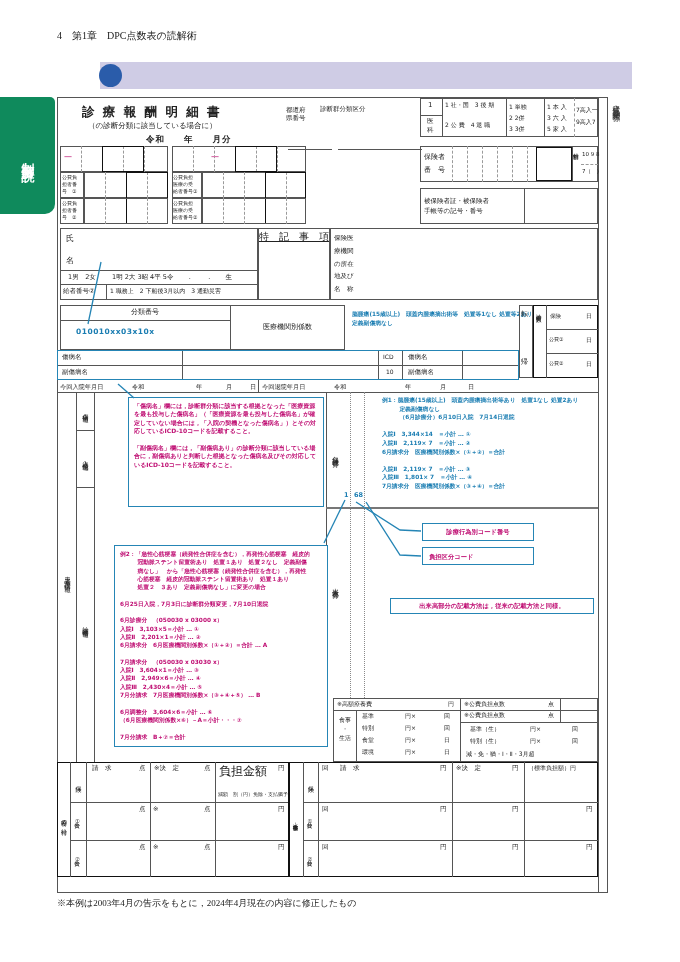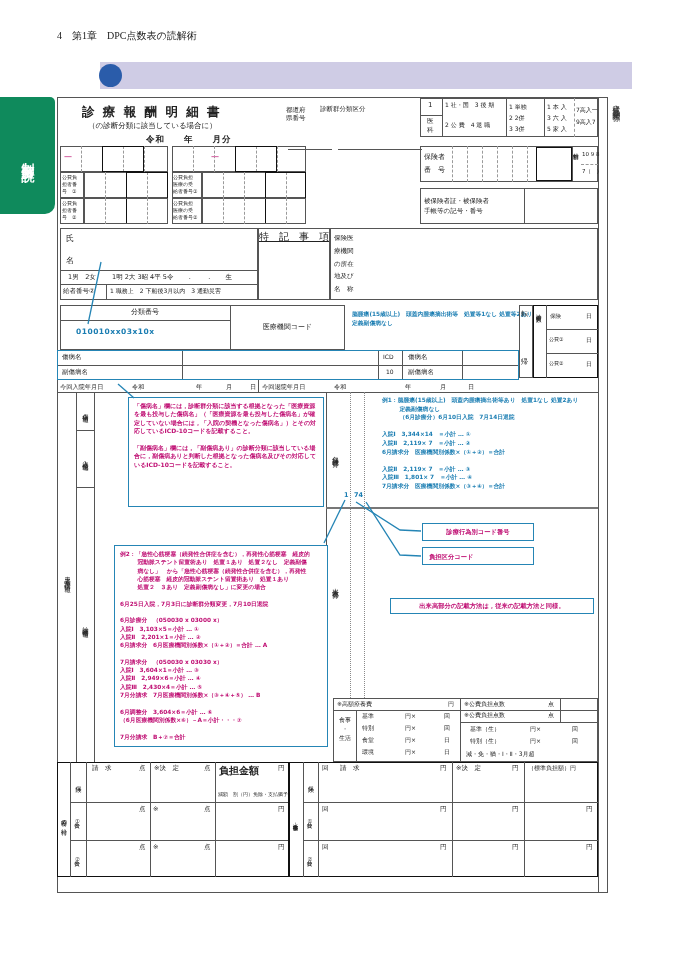--- a/index.html
+++ b/index.html
@@ -160,21 +160,21 @@
 の所在
 地及び
 名　称</div>
 
 
   <div class="box" style="left:60px;top:305px;width:285px;height:45px;"></div>
   <div class="line" style="left:230px;top:305px;width:1px;height:45px;"></div>
   <div class="line" style="left:60px;top:320px;width:170px;height:1px;"></div>
   <div class="t" style="left:60px;top:308px;width:170px;text-align:center;font-size:7px;">分類番号</div>
   <div class="t blu" style="left:76px;top:328px;font-size:7.5px;letter-spacing:0.5px;">010010xx03x10x</div>
-  <div class="t" style="left:230px;top:323px;width:115px;text-align:center;font-size:7px;">医療機関コード</div>
+  <div class="t" style="left:230px;top:323px;width:115px;text-align:center;font-size:7px;">医療機関別係数</div>
   <div class="t ml blu" style="left:352px;top:310px;font-size:5.8px;line-height:9px;">脳腫瘍(15歳以上)　頭蓋内腫瘍摘出術等　処置等1なし 処置等2あり
 定義副傷病なし</div>
 
   <div class="box" style="left:519px;top:305px;width:14px;height:73px;"></div>
   <div class="t" style="left:521px;top:310px;font-size:7px;">転</div>
   <div class="t" style="left:521px;top:358px;font-size:7px;">帰</div>
 
   <div class="bbox" style="left:533px;top:305px;width:65px;height:73px;"></div>
   <div class="t vert" style="left:536px;top:309px;font-size:5.5px;letter-spacing:1px;">診療実日数</div>
   <div class="line" style="left:546px;top:305px;width:1px;height:73px;"></div>
@@ -239,21 +239,21 @@
   <div class="line" style="left:326px;top:392px;width:1px;height:306px;"></div>
   <div class="ctr" style="position:absolute;left:326px;top:398px;width:18px;height:112px;">
     <span class="vert" style="font-size:6.5px;letter-spacing:1px;">包括評価部分</span>
   </div>
   <div class="ctr" style="position:absolute;left:326px;top:530px;width:18px;height:110px;">
     <span class="vert" style="font-size:6.5px;letter-spacing:1px;">出来高部分</span>
   </div>
   <div class="dotv" style="left:350px;top:392px;height:306px;"></div>
   <div class="dotv" style="left:364px;top:392px;height:306px;"></div>
   <div class="t blu" style="left:344px;top:492px;font-size:6.5px;">1</div>
-  <div class="t blu" style="left:354px;top:492px;font-size:6.5px;">74</div>
+  <div class="t blu" style="left:354px;top:492px;font-size:6.5px;">68</div>
   <div style="position:absolute;left:326px;top:507px;width:272px;height:2px;background:#777;"></div>
 
   <div class="t ml blu" style="left:382px;top:396px;width:214px;font-size:5.8px;line-height:8.6px;">例1：脳腫瘍(15歳以上)　頭蓋内腫瘍摘出術等あり　処置1なし 処置2あり
 　　　定義副傷病なし
 　　　（6月診療分）6月10日入院　7月14日退院
 
 入院Ⅰ　3,344×14　＝小計 … ①
 入院Ⅱ　2,119× 7　＝小計 … ②
 6月請求分　医療機関別係数×（①＋②）＝合計
 
@@ -356,21 +356,21 @@
   <div class="ctr" style="position:absolute;left:70px;top:803px;width:16px;height:36px;">
     <span class="vert" style="font-size:5.5px;letter-spacing:0;">公費①</span>
   </div>
   <div class="ctr" style="position:absolute;left:70px;top:841px;width:16px;height:36px;">
     <span class="vert" style="font-size:5.5px;letter-spacing:0;">公費②</span>
   </div>
   <div class="t" style="left:92px;top:765px;font-size:6.5px;">請　求</div>
   <div class="t" style="left:139px;top:765px;font-size:6.5px;">点</div>
   <div class="t" style="left:154px;top:765px;font-size:6.5px;">※決　定</div>
   <div class="t" style="left:204px;top:765px;font-size:6.5px;">点</div>
-  <div class="t" style="left:219px;top:765px;font-size:10px;font-weight:bold;">負担金額</div>
+  <div class="t" style="left:219px;top:765px;font-size:12px;">負担金額</div>
   <div class="t" style="left:278px;top:765px;font-size:6.5px;">円</div>
   <div class="t" style="left:218px;top:792px;font-size:5px;">減額　割（円）免除・支払猶予</div>
   <div class="t" style="left:139px;top:806px;font-size:6.5px;">点</div>
   <div class="t" style="left:153px;top:806px;font-size:6.5px;">※</div>
   <div class="t" style="left:204px;top:806px;font-size:6.5px;">点</div>
   <div class="t" style="left:278px;top:806px;font-size:6.5px;">円</div>
   <div class="t" style="left:139px;top:844px;font-size:6.5px;">点</div>
   <div class="t" style="left:153px;top:844px;font-size:6.5px;">※</div>
   <div class="t" style="left:204px;top:844px;font-size:6.5px;">点</div>
   <div class="t" style="left:278px;top:844px;font-size:6.5px;">円</div>
@@ -403,13 +403,14 @@
   <div class="t" style="left:586px;top:844px;font-size:6.5px;">円</div>
 
   <svg width="680" height="962" style="position:absolute;left:0;top:0;pointer-events:none;z-index:6;">
     <polyline points="101,262 88,324" fill="none" stroke="#2585b5" stroke-width="1.3"></polyline>
     <polyline points="118,384 134,398" fill="none" stroke="#2585b5" stroke-width="1.3"></polyline>
     <polyline points="345,500 324,543" fill="none" stroke="#2585b5" stroke-width="1.3"></polyline>
     <polyline points="356,502 400,530 421,531" fill="none" stroke="#2585b5" stroke-width="1.3"></polyline>
     <polyline points="366,502 400,555 421,556" fill="none" stroke="#2585b5" stroke-width="1.3"></polyline>
   </svg>
 
+  <div class="t serif" style="left:57px;top:898px;font-size:9px;">※本例は2003年4月の告示をもとに，2024年4月現在の内容に修正したもの</div>
 </div>
 
 </body></html>

